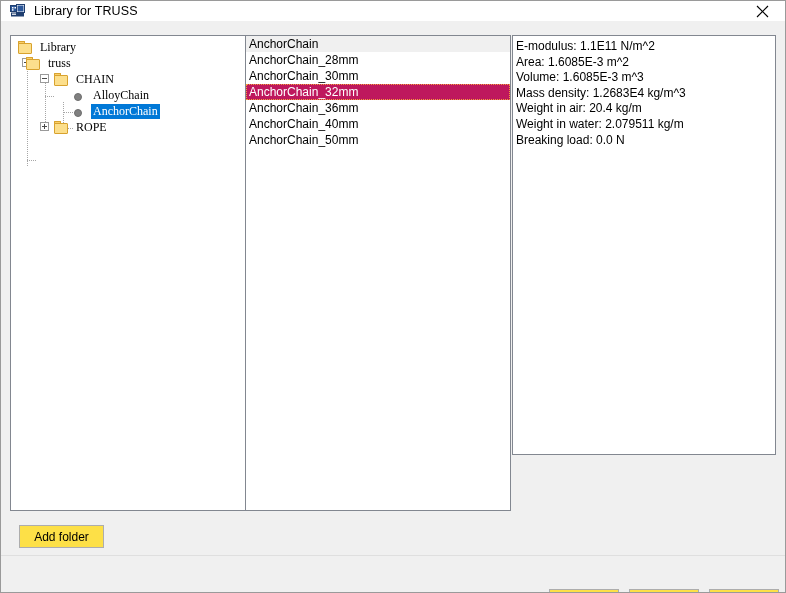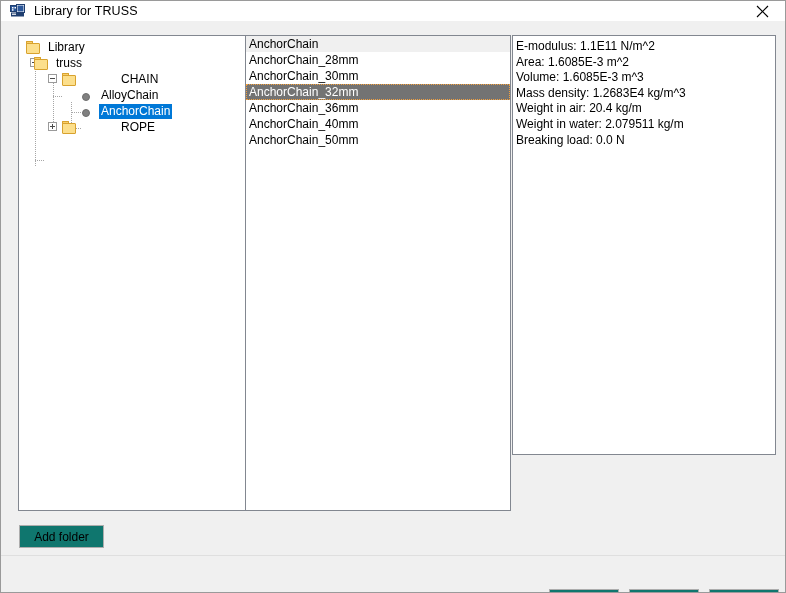--- a/index.html
+++ b/index.html
@@ -75,24 +75,25 @@
 
   
   .panel {
     position: absolute;
     background: #ffffff;
     border: 1px solid #828790;
     box-sizing: border-box;
     overflow: hidden;
   }
   .panel-tree {
-    left: 17px;
+    left: 9px;
     top: 4px;
     width: 263px;
     height: 476px;
+    font-family: Liberation Serif, serif;
   }
   .panel-list {
     left: 244px;
     top: 4px;
     width: 266px;
     height: 476px;
   }
   .panel-props {
     left: 511px;
     top: 4px;
@@ -110,21 +111,21 @@
     position: relative;
     height: 16px;
     line-height: 16px;
     display: flex;
     align-items: center;
     white-space: nowrap;
     cursor: default;
   }
   .tree-row.depth0 { padding-left: 7px; }
   .tree-row.depth1 { padding-left: 15px; }
-  .tree-row.depth2 { padding-left: 43px; gap: 37px; }
+  .tree-row.depth2 { padding-left: 43px; }
   .tree-row.depth3 { padding-left: 61px; align-items: flex-end; }
 
   .expander {
     position: absolute;
     width: 9px;
     height: 9px;
     border: 1px solid #9a9a9a;
     background: #ffffff;
     box-sizing: border-box;
     top: 3px;
@@ -225,41 +226,41 @@
     font-size: 12px;
     color: #000000;
     white-space: nowrap;
     cursor: default;
     box-sizing: border-box;
   }
   .list-item.hover {
     background: #f0f0f0;
   }
   .list-item.selected {
-    background: #737373;
+    background: #be185d;
     color: #ffffff;
     outline: 1px dotted #f4a03c;
     outline-offset: -1px;
   }
 
   
   .props {
     padding: 3px 0 0 3px;
   }
   .prop-line {
     height: 15.6px;
     line-height: 15.6px;
     font-size: 12px;
     color: #000000;
     white-space: nowrap;
   }
 
   
   .btn {
-    background: #0f766e;
+    background: #fde047;
     border: 1px solid #adadad;
     box-sizing: border-box;
     font-family: "Liberation Sans", sans-serif;
     font-size: 12px;
     color: #000000;
     text-align: center;
     cursor: default;
     display: flex;
     align-items: center;
     justify-content: center;

